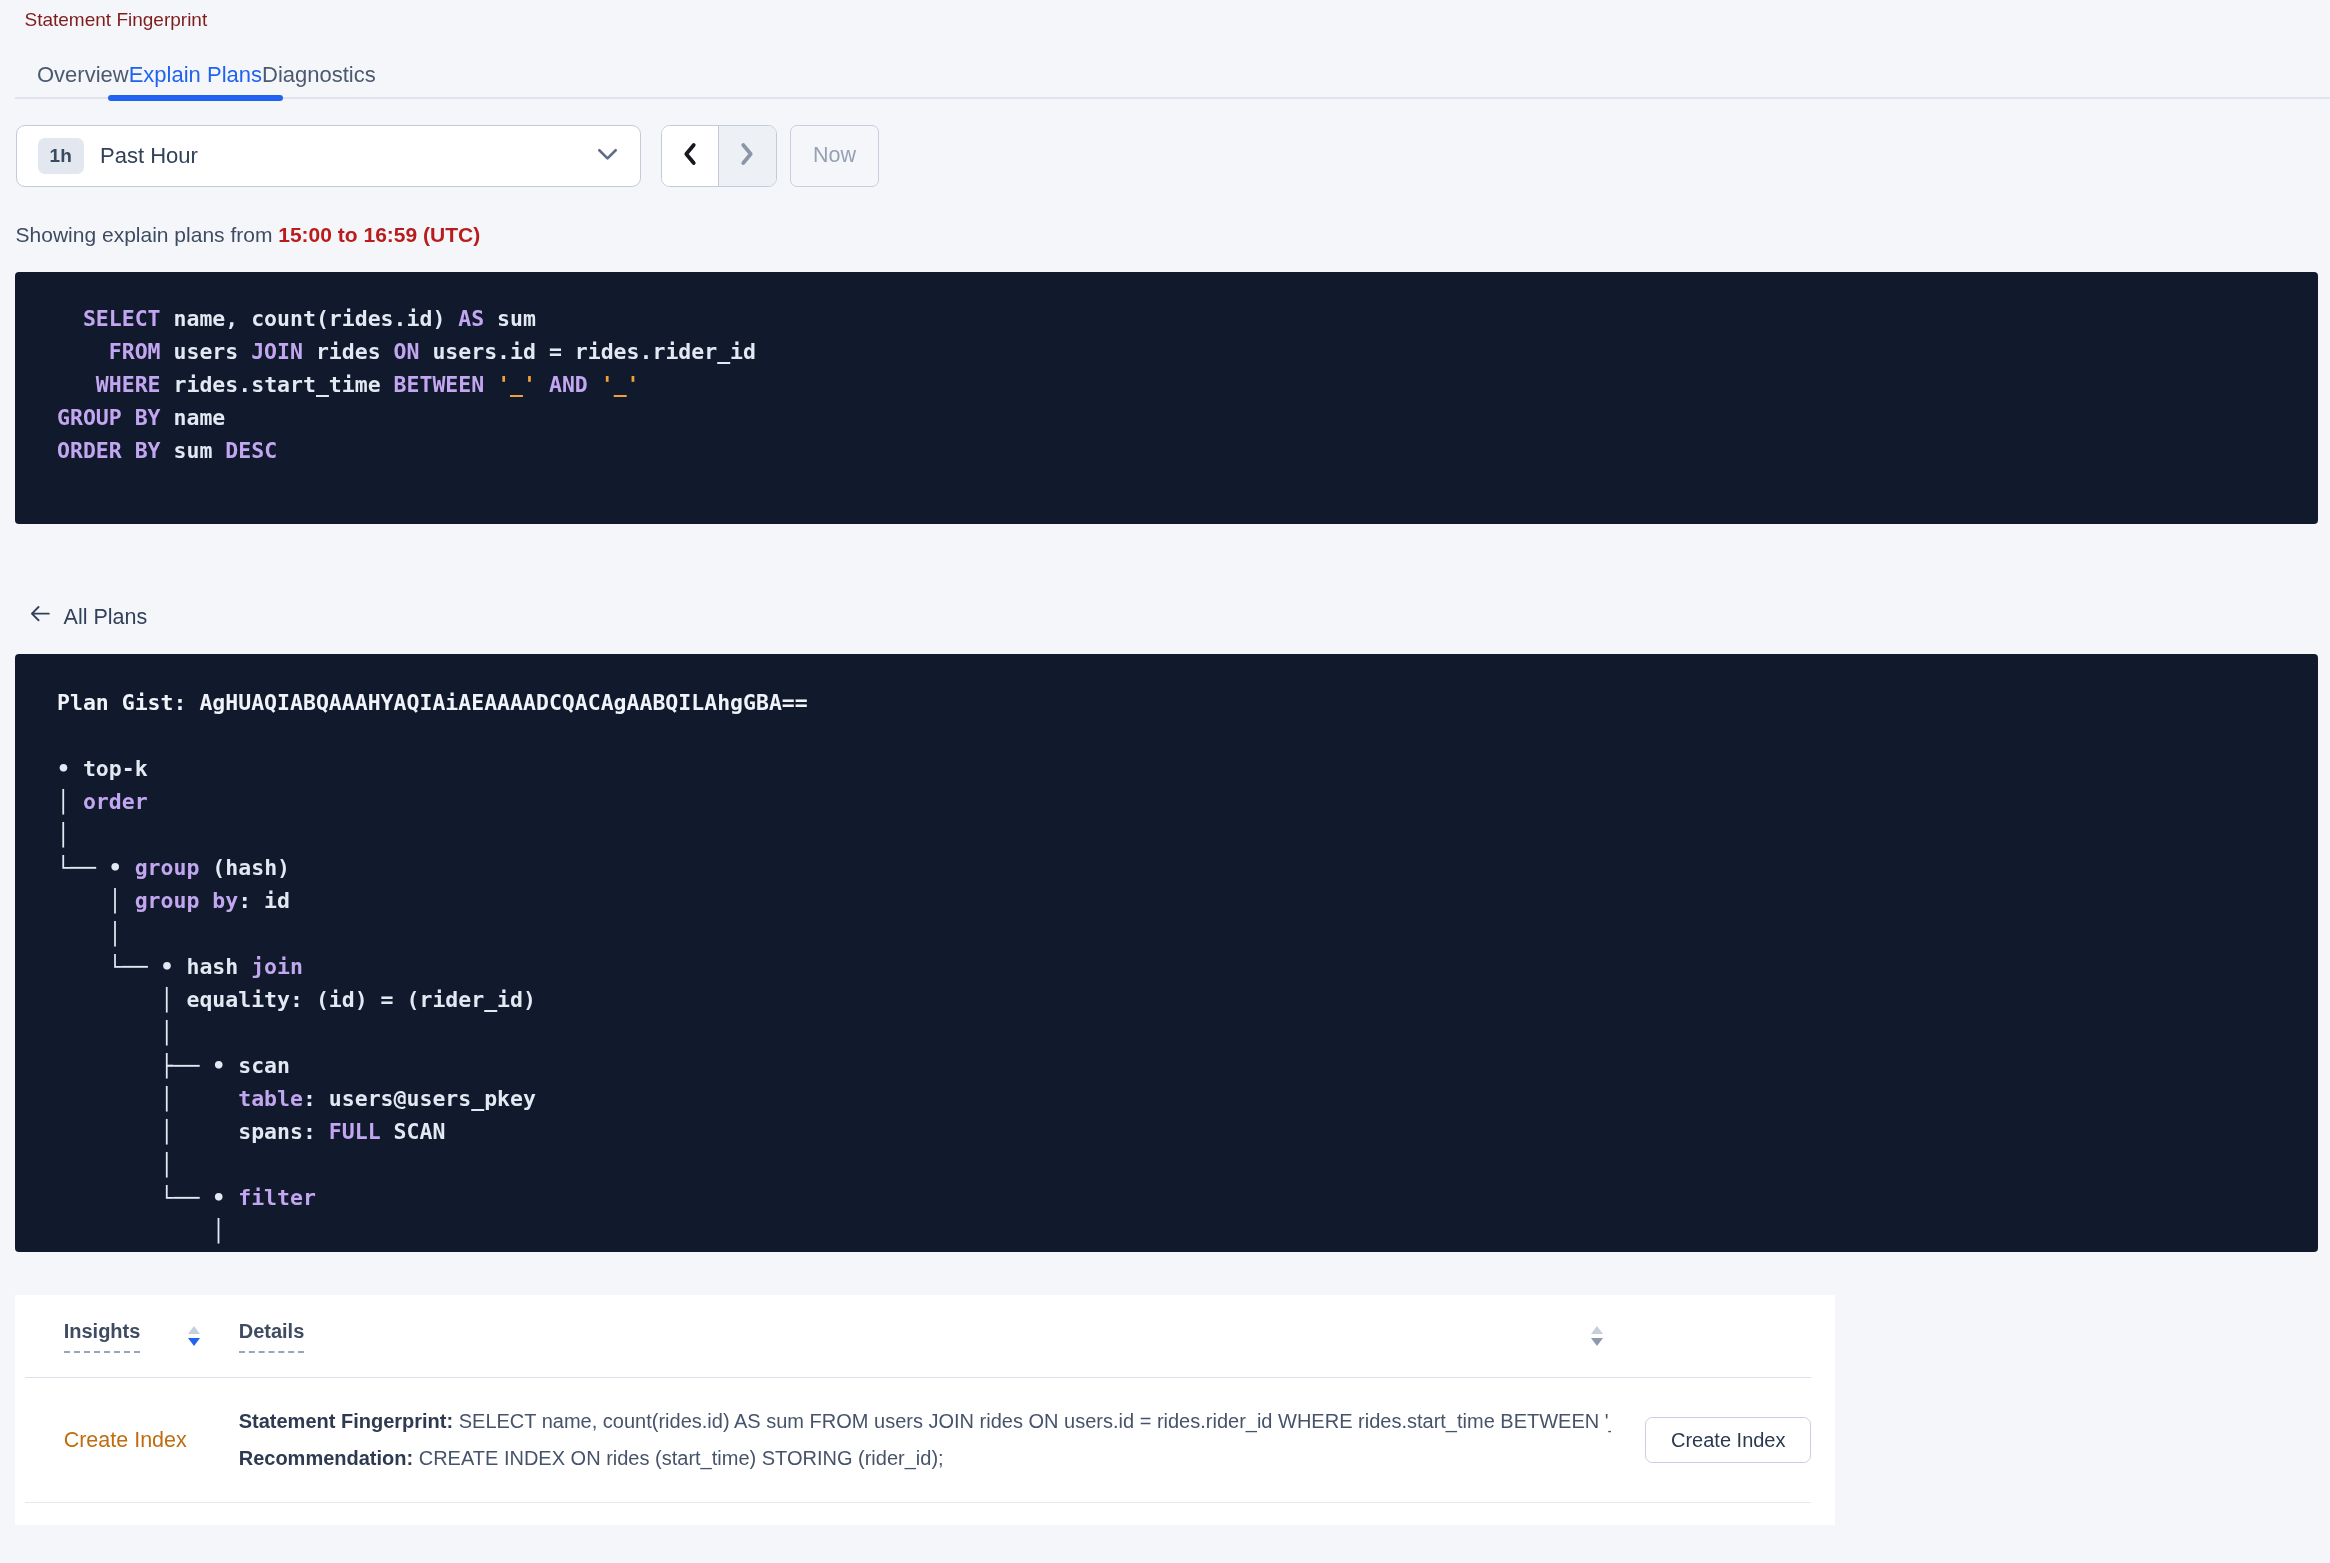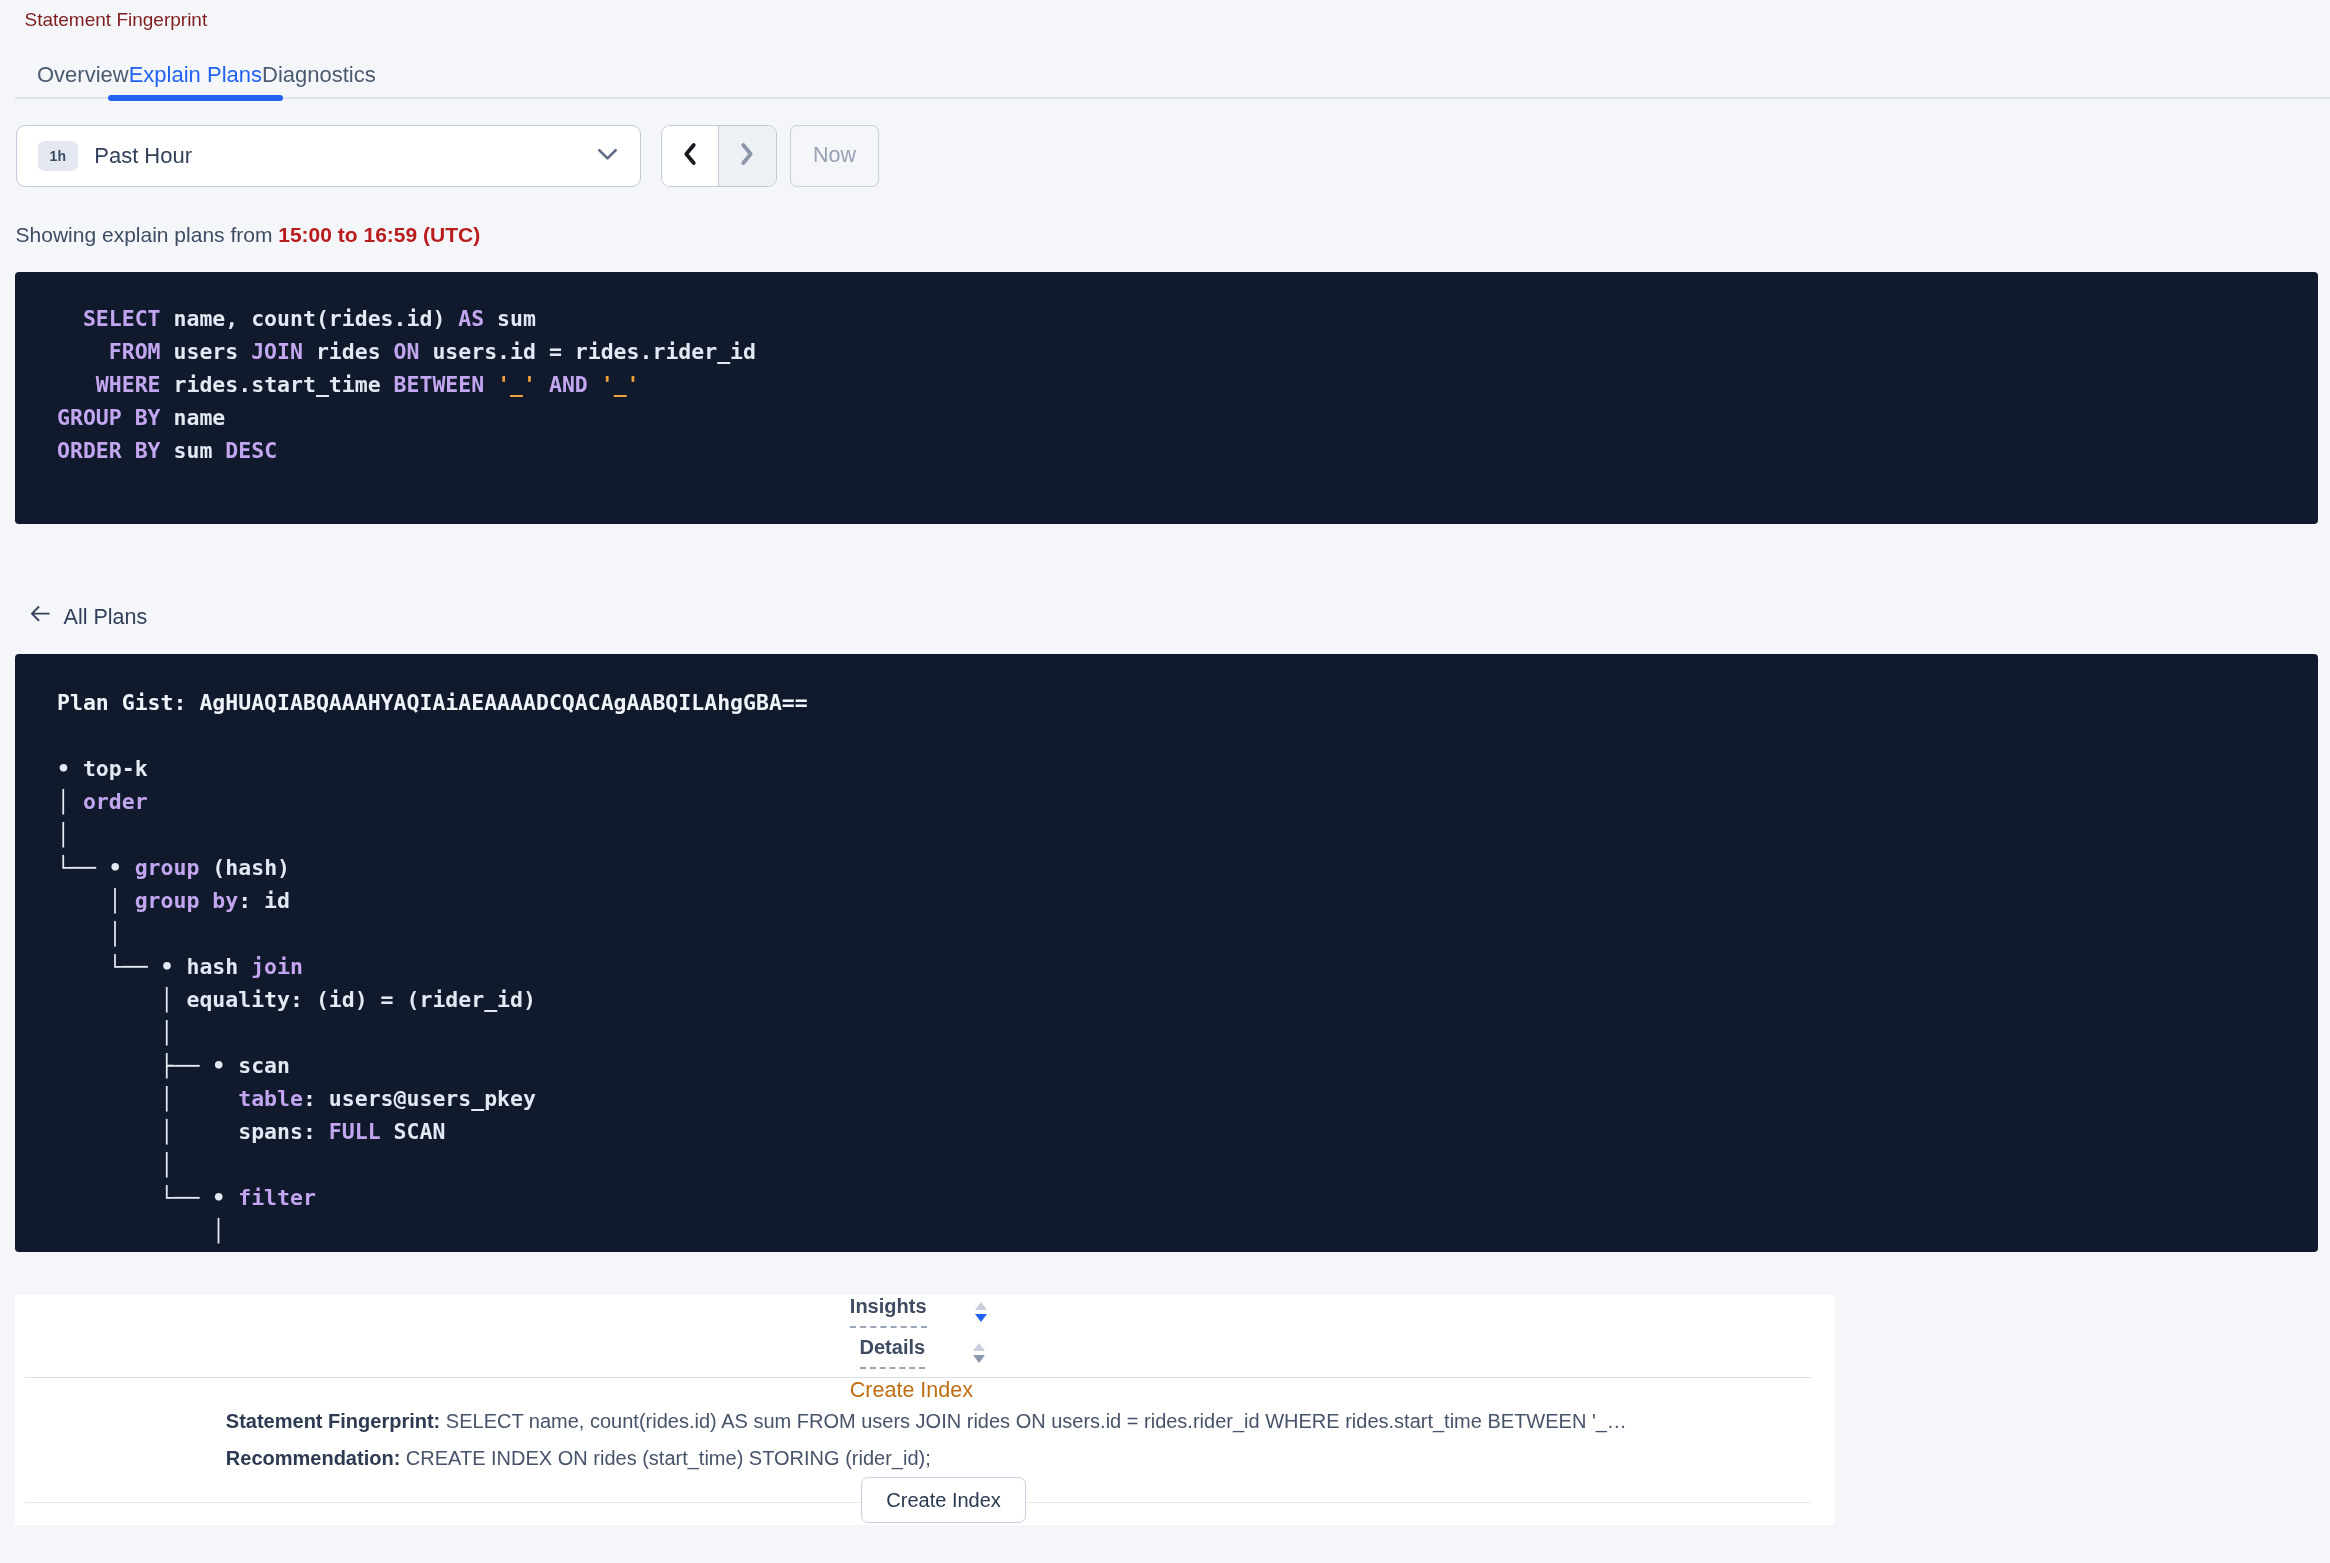--- a/index.html
+++ b/index.html
@@ -48,21 +48,21 @@
     width:625px; height:62px;
     background:#ffffff;
     border:1.5px solid #c3cad9; border-radius:9px;
     display:flex; align-items:center;
     padding:0 22px 0 21px;
     cursor:pointer;
   }
   .time-badge {
     background:#e2e7f0; border-radius:6.7px;
     padding:7.4px 12px;
-    font-size:14px; font-weight:bold; color:#3a4a61;
+    font-size:19px; font-weight:bold; color:#3a4a61;
   }
   .time-label { margin-left:16.3px; font-size:22px; color:#32415a; flex:1; }
   .pager {
     display:flex; margin-left:20px;
     height:62px; width:116px;
     border:1.5px solid #c3cad9; border-radius:9px;
     overflow:hidden; background:#ffffff;
   }
   .pager button {
     flex:1; border:none; background:#ffffff;
@@ -117,21 +117,20 @@
   .card {
     margin:43px 0 0 15px;
     width:1820px;
     background:#ffffff;
     padding-bottom:21.5px;
   }
   .thead-row, .tbody-row {
     display:flex; align-items:center;
     margin:0 24px 0 9.7px;
     padding-left:39px;
-    flex-direction:column;
   }
   .thead-row { height:83px; border-bottom:1.5px solid #dbe1ea; }
   .tbody-row { height:125px; border-bottom:1.5px solid #e4e9f0; }
   .col-insights { width:175px; display:flex; align-items:center; flex-shrink:0; }
   .col-details { flex:1; display:flex; justify-content:space-between; align-items:center; padding-right:30px; min-width:0; }
   .col-action { width:178px; display:flex; justify-content:flex-end; flex-shrink:0; }
   .th-label {
     font-size:20px; font-weight:bold; color:#3e4b61;
     border-bottom:2.2px dashed #9aa5b8;
     padding-bottom:8.2px;

